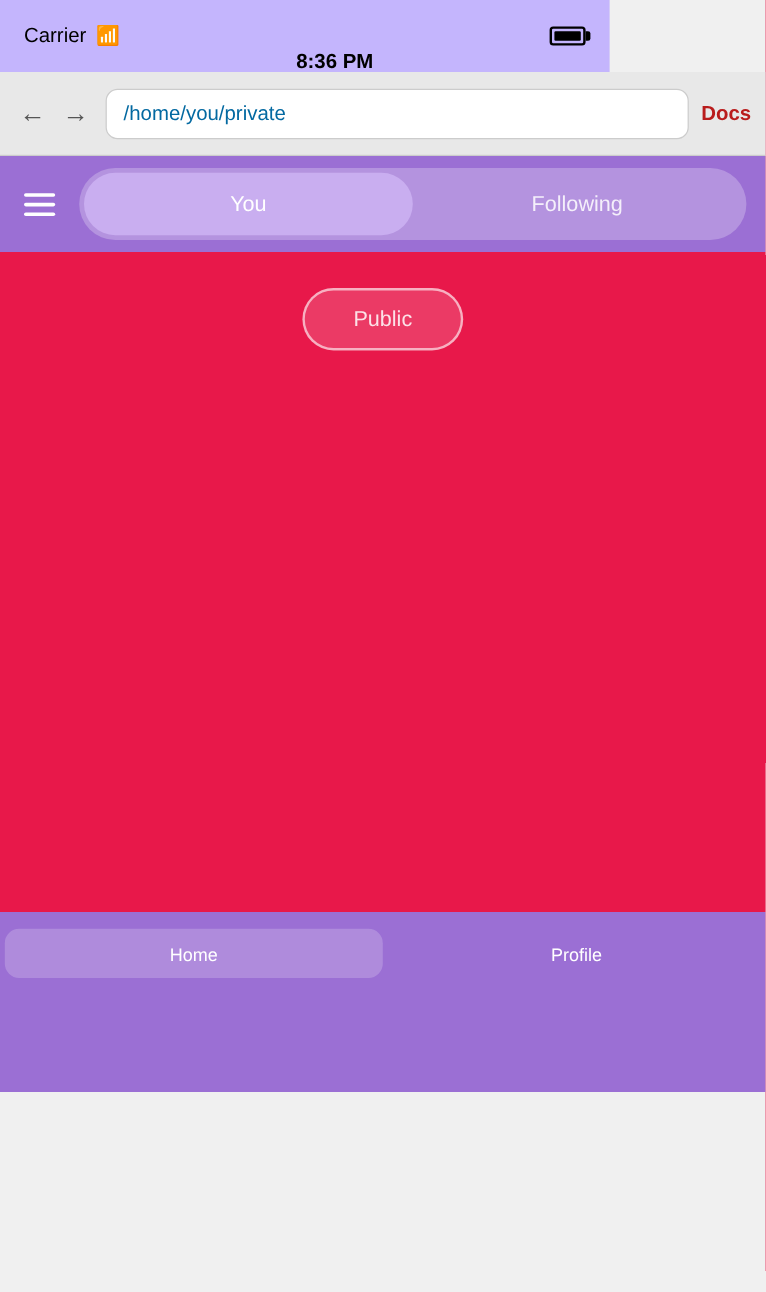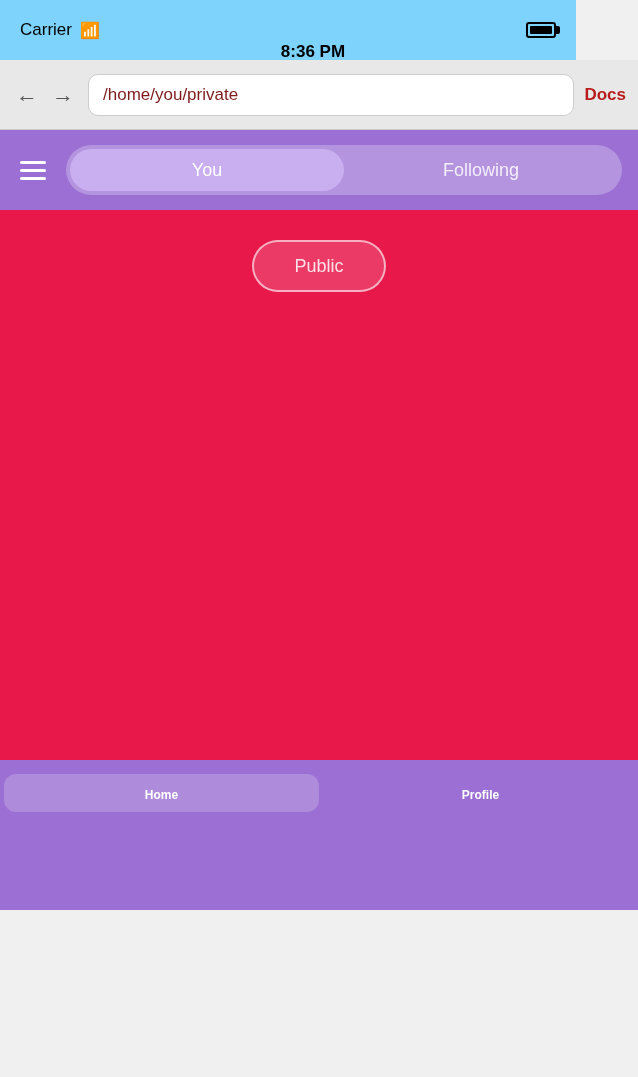--- a/index.html
+++ b/index.html
@@ -11,23 +11,23 @@
     body {
       width: 638px;
       height: 1077px;
       font-family: -apple-system, BlinkMacSystemFont, 'Helvetica Neue', Arial, sans-serif;
       background: #f0f0f0;
       overflow: hidden;
     }
 
     
     .status-bar {
-      width: 576px;
+      width: 508px;
       height: 60px;
-      background: #7dd3fc;
+      background: #c4b5fd;
       display: flex;
       align-items: center;
       justify-content: space-between;
       padding: 0 20px;
     }
 
     .status-bar-left {
       display: flex;
       align-items: center;
       gap: 8px;
@@ -112,21 +112,21 @@
     .address-bar {
       flex: 1;
       height: 42px;
       background: #fff;
       border-radius: 10px;
       border: 1px solid #ccc;
       display: flex;
       align-items: center;
       padding: 0 14px;
       font-size: 17px;
-      color: #7f1d1d;
+      color: #0369a1;
     }
 
     .docs-link {
       font-size: 17px;
       color: #b91c1c;
       cursor: pointer;
       white-space: nowrap;
       font-weight: bold;
     }
 
@@ -157,21 +157,21 @@
       background: #fff;
       border-radius: 2px;
     }
 
     .tab-switcher {
       flex: 1;
       display: flex;
       background: rgba(255, 255, 255, 0.25);
       border-radius: 30px;
       padding: 4px;
-      height: 50px;
+      height: 60px;
     }
 
     .tab-btn {
       flex: 1;
       border: none;
       cursor: pointer;
       border-radius: 26px;
       font-size: 18px;
       font-weight: 500;
       transition: background 0.2s;
@@ -247,23 +247,23 @@
       padding: 10px 0;
     }
 
     .nav-item.active-nav {
       background: rgba(255, 255, 255, 0.2);
       border-radius: 12px;
       margin: 0 4px;
     }
 
     .nav-label {
-      font-size: 12px;
+      font-size: 15px;
       color: #fff;
-      font-weight: 700;
+      font-weight: 400;
       margin-top: 4px;
     }
   </style>
 </head>
 <body>
 
 <div class="status-bar">
   <div class="status-bar-left">
     <span>Carrier</span>
     <span class="wifi-icon">📶</span>

